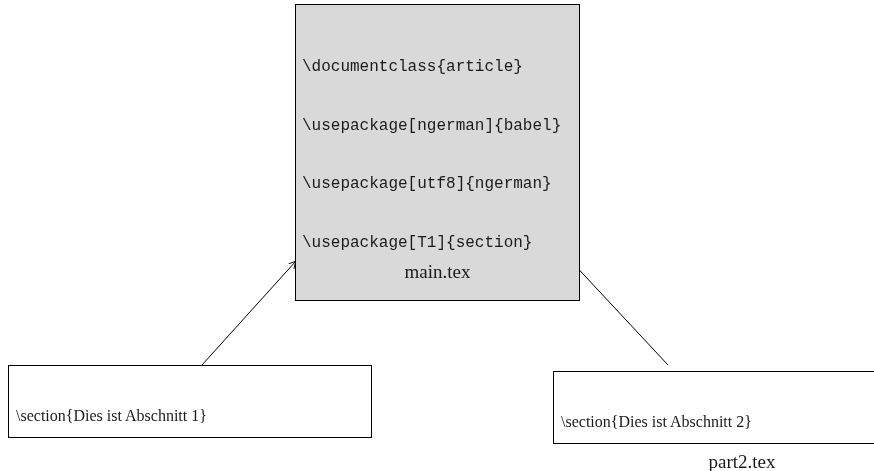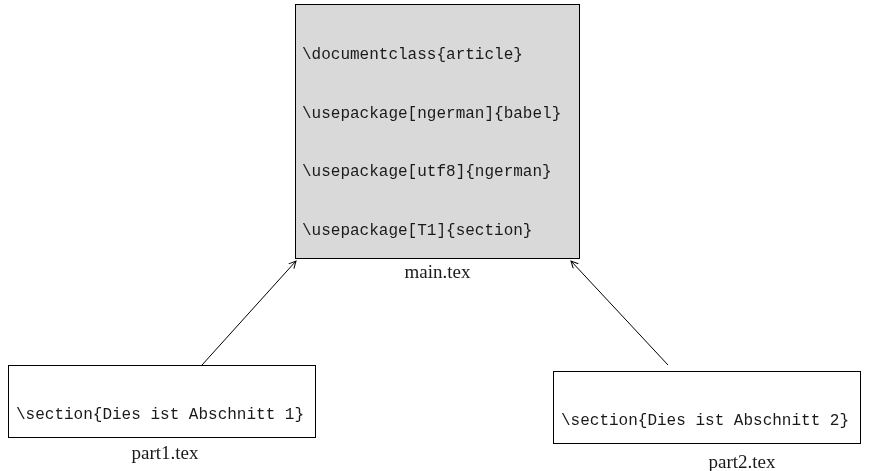--- a/index.html
+++ b/index.html
@@ -29,32 +29,33 @@
     font-family: "Liberation Mono", "DejaVu Sans Mono", monospace;
     font-size: 16px;
     color: var(--code-text-color, #1a1a1a);
     white-space: pre;
     overflow: hidden;
   }
   .node-main {
     left: 295px;
     top: 4px;
     width: 285px;
-    height: 255px;
+    height: 297px;
     background: var(--main-box-fill, #d9d9d9);
-    padding: 3px 0 0 6px;
+    padding: 15px 0 0 6px;
   }
   .node-main .code-line {
     line-height: 22.7px;
   }
   .node-part {
-    width: 308px;
+    width: 364px;
     height: 73px;
     background: var(--part-box-fill, #ffffff);
     padding: 2px 0 0 7px;
+    font-family: Liberation Serif, serif;
   }
   .node-part .code-line {
     line-height: 23px;
   }
   .node-part1 { left: 8px;   top: 365px; }
   .node-part2 { left: 553px; top: 355px; margin-top: 16px; }
   .caption {
     position: absolute;
     font-family: "Liberation Serif", "DejaVu Serif", serif;
     font-size: 19px;
@@ -93,21 +94,20 @@
     
     
   </div>
   <div class="caption caption-main">main.tex</div>
 
   <div class="node node-part node-part1">
     <div class="code-line">\section{Dies ist Abschnitt 1}</div>
     
     
   </div>
-  <div class="caption caption-part1">part1.tex</div>
 
   <div class="node node-part node-part2">
     <div class="code-line">\section{Dies ist Abschnitt 2}</div>
     
     
   </div>
   <div class="caption caption-part2">part2.tex</div>
 
 </div>
 

